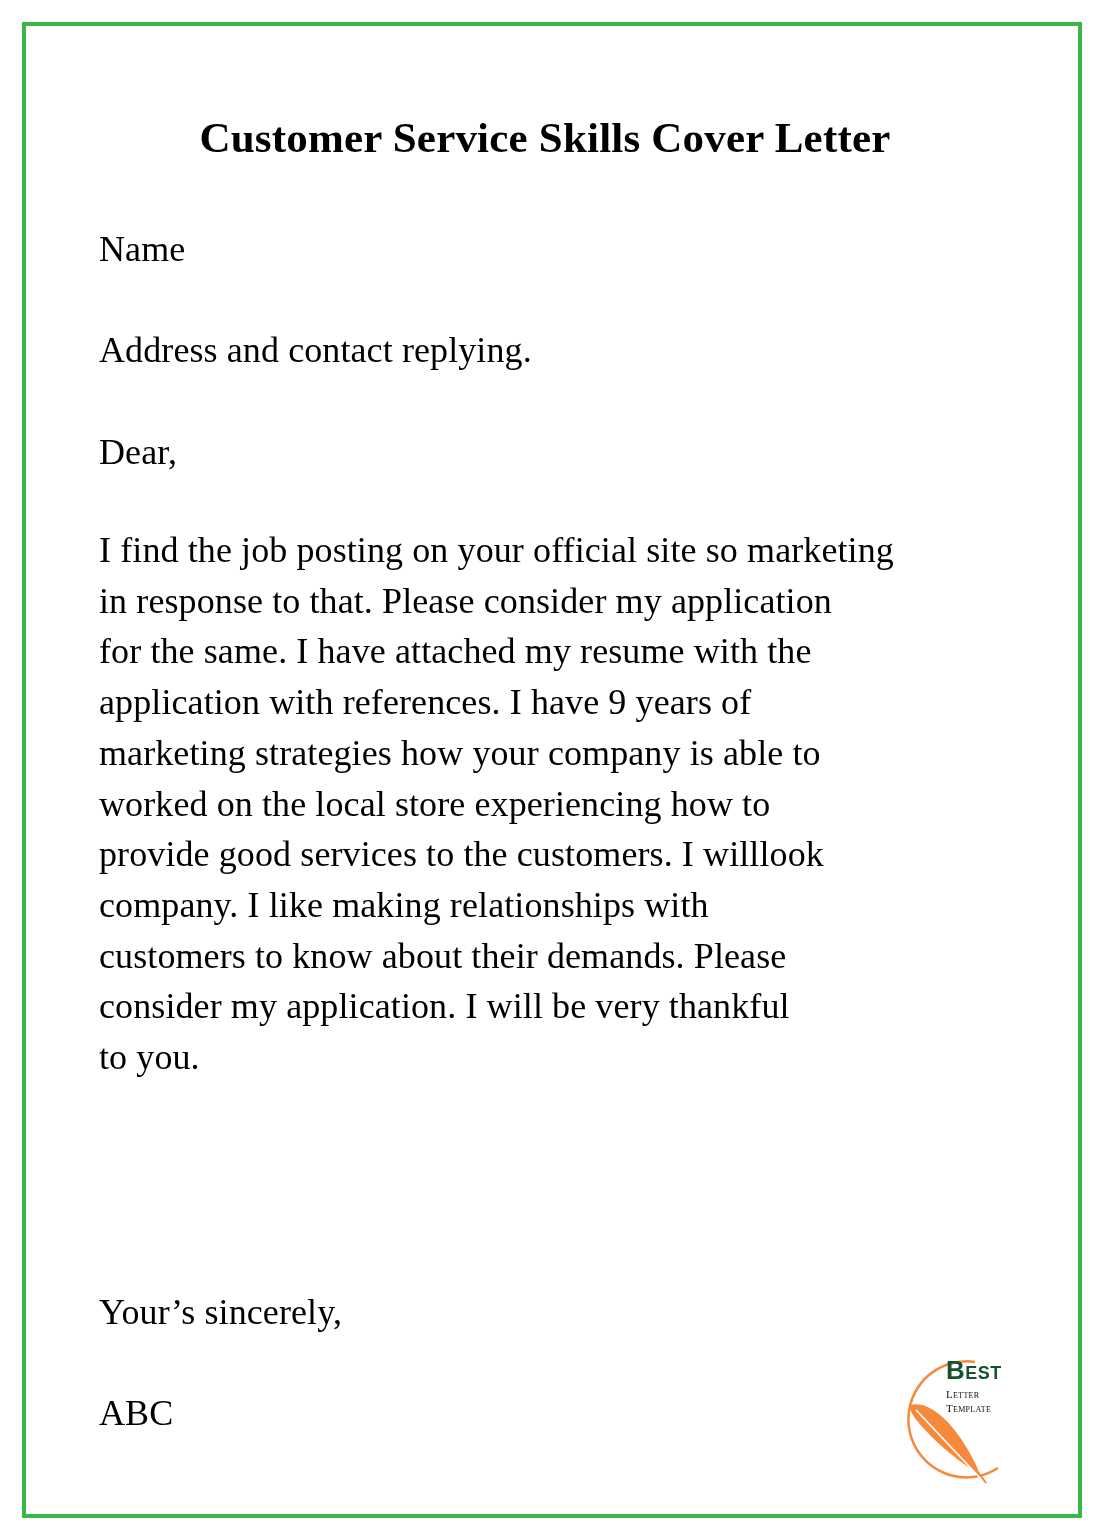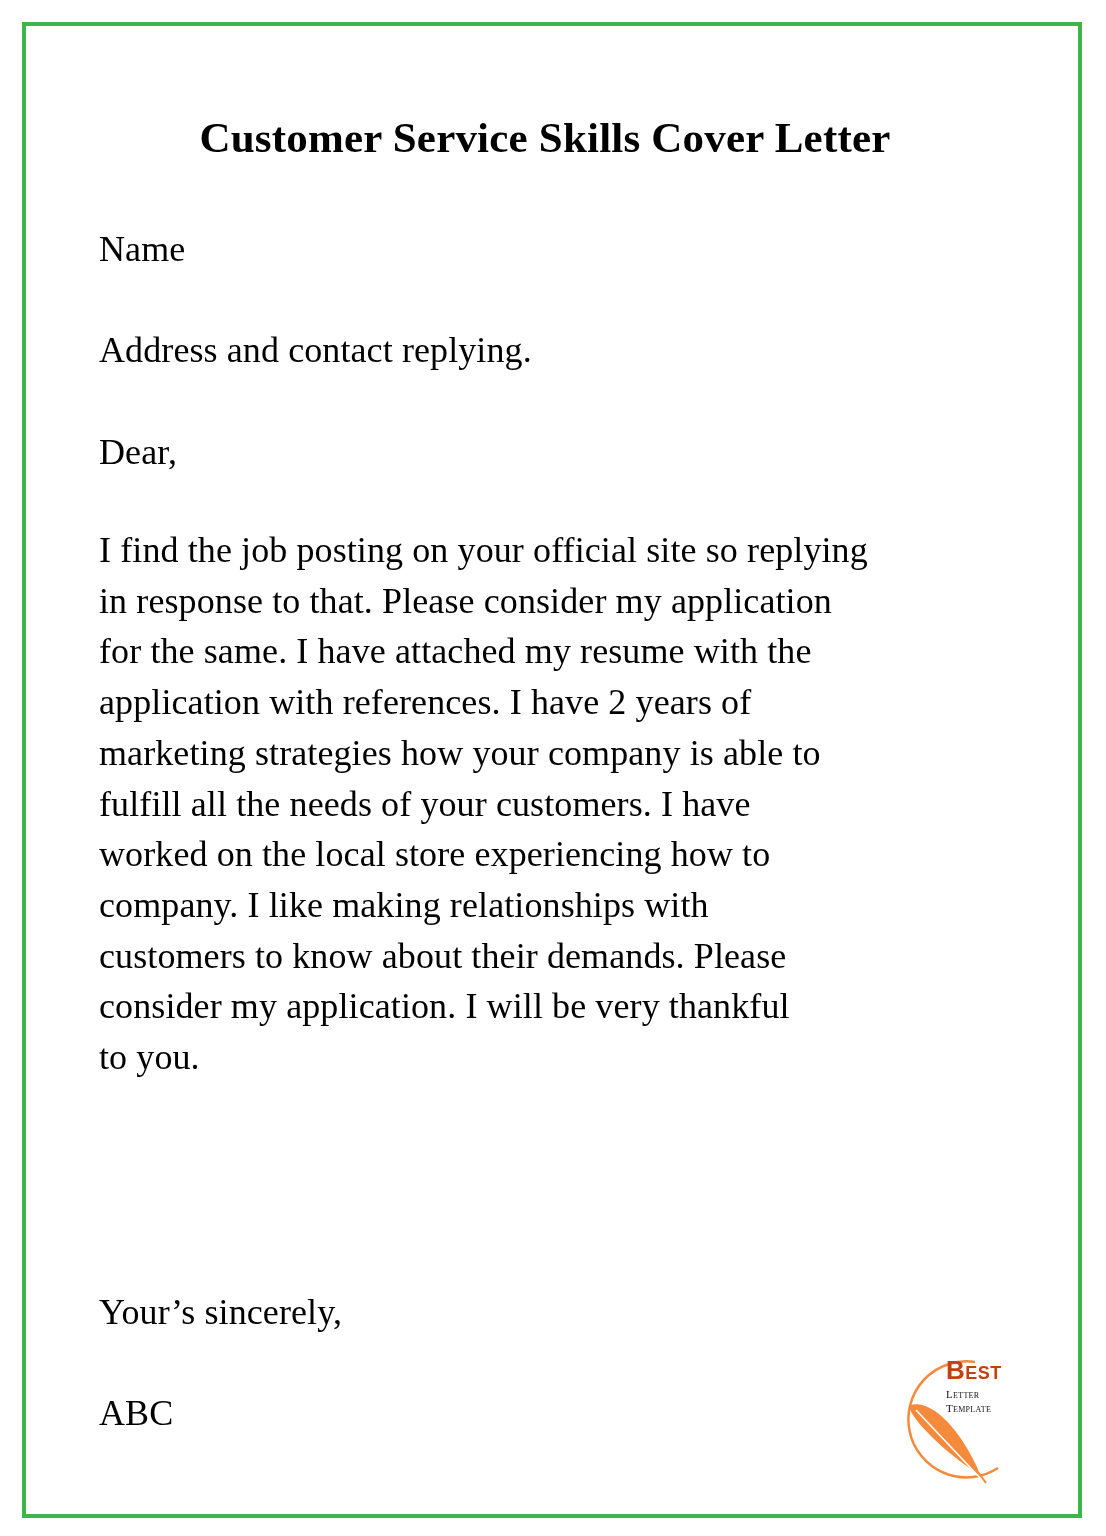--- a/index.html
+++ b/index.html
@@ -16,21 +16,21 @@
     }
     .line {
       position: absolute; left: 99px; font-size: 36px; line-height: 50.7px;
       white-space: nowrap; letter-spacing: 0.1px;
     }
     .body-lines { position: absolute; left: 99px; top: 525px; }
     .body-lines .bl { font-size: 36px; line-height: 50.7px; white-space: nowrap; letter-spacing: 0.1px; }
     .logo { position: absolute; left: 880px; top: 1350px; width: 170px; height: 135px; }
     .logo-best {
       position: absolute; left: 946px; top: 1355px; font-family: "Liberation Sans", sans-serif;
-      font-weight: bold; font-size: 26px; line-height: 30px; color: #c2410c; font-variant: small-caps;
+      font-weight: bold; font-size: 26px; line-height: 30px; color: #14532d; font-variant: small-caps;
       letter-spacing: 0.5px;
     }
     .logo-sub {
       position: absolute; left: 946px; top: 1387px; font-family: "Liberation Serif", serif;
       font-weight: normal; font-size: 11px; line-height: 14px; color: #111; font-variant: small-caps;
       letter-spacing: 0.3px;
     }
   </style>
 </head>
 <body>
@@ -38,27 +38,27 @@
 <div class="frame"></div>
 
 <div class="doc">
   <div class="title">Customer Service Skills Cover Letter</div>
 
   <div class="line" style="top:224px">Name</div>
   <div class="line" style="top:325px">Address and contact replying.</div>
   <div class="line" style="top:427px">Dear,</div>
 
   <div class="body-lines">
-    <div class="bl">I find the job posting on your official site so replying</div>
+    <div class="bl">I find the job posting on your official site so marketing</div>
     <div class="bl">in response to that. Please consider my application</div>
     <div class="bl">for the same. I have attached my resume with the</div>
-    <div class="bl">application with references. I have 2 years of</div>
+    <div class="bl">application with references. I have 9 years of</div>
     <div class="bl">marketing strategies how your company is able to</div>
-    <div class="bl">fulfill all the needs of your customers. I have</div>
     <div class="bl">worked on the local store experiencing how to</div>
+    <div class="bl">provide good services to the customers. I willlook</div>
     <div class="bl">company. I like making relationships with</div>
     <div class="bl">customers to know about their demands. Please</div>
     <div class="bl">consider my application. I will be very thankful</div>
     <div class="bl">to you.</div>
   </div>
 
   <div class="line" style="top:1287px">Your’s sincerely,</div>
   <div class="line" style="top:1388px">ABC</div>
 
   <svg class="logo" viewBox="0 0 170 135" xmlns="http://www.w3.org/2000/svg">

